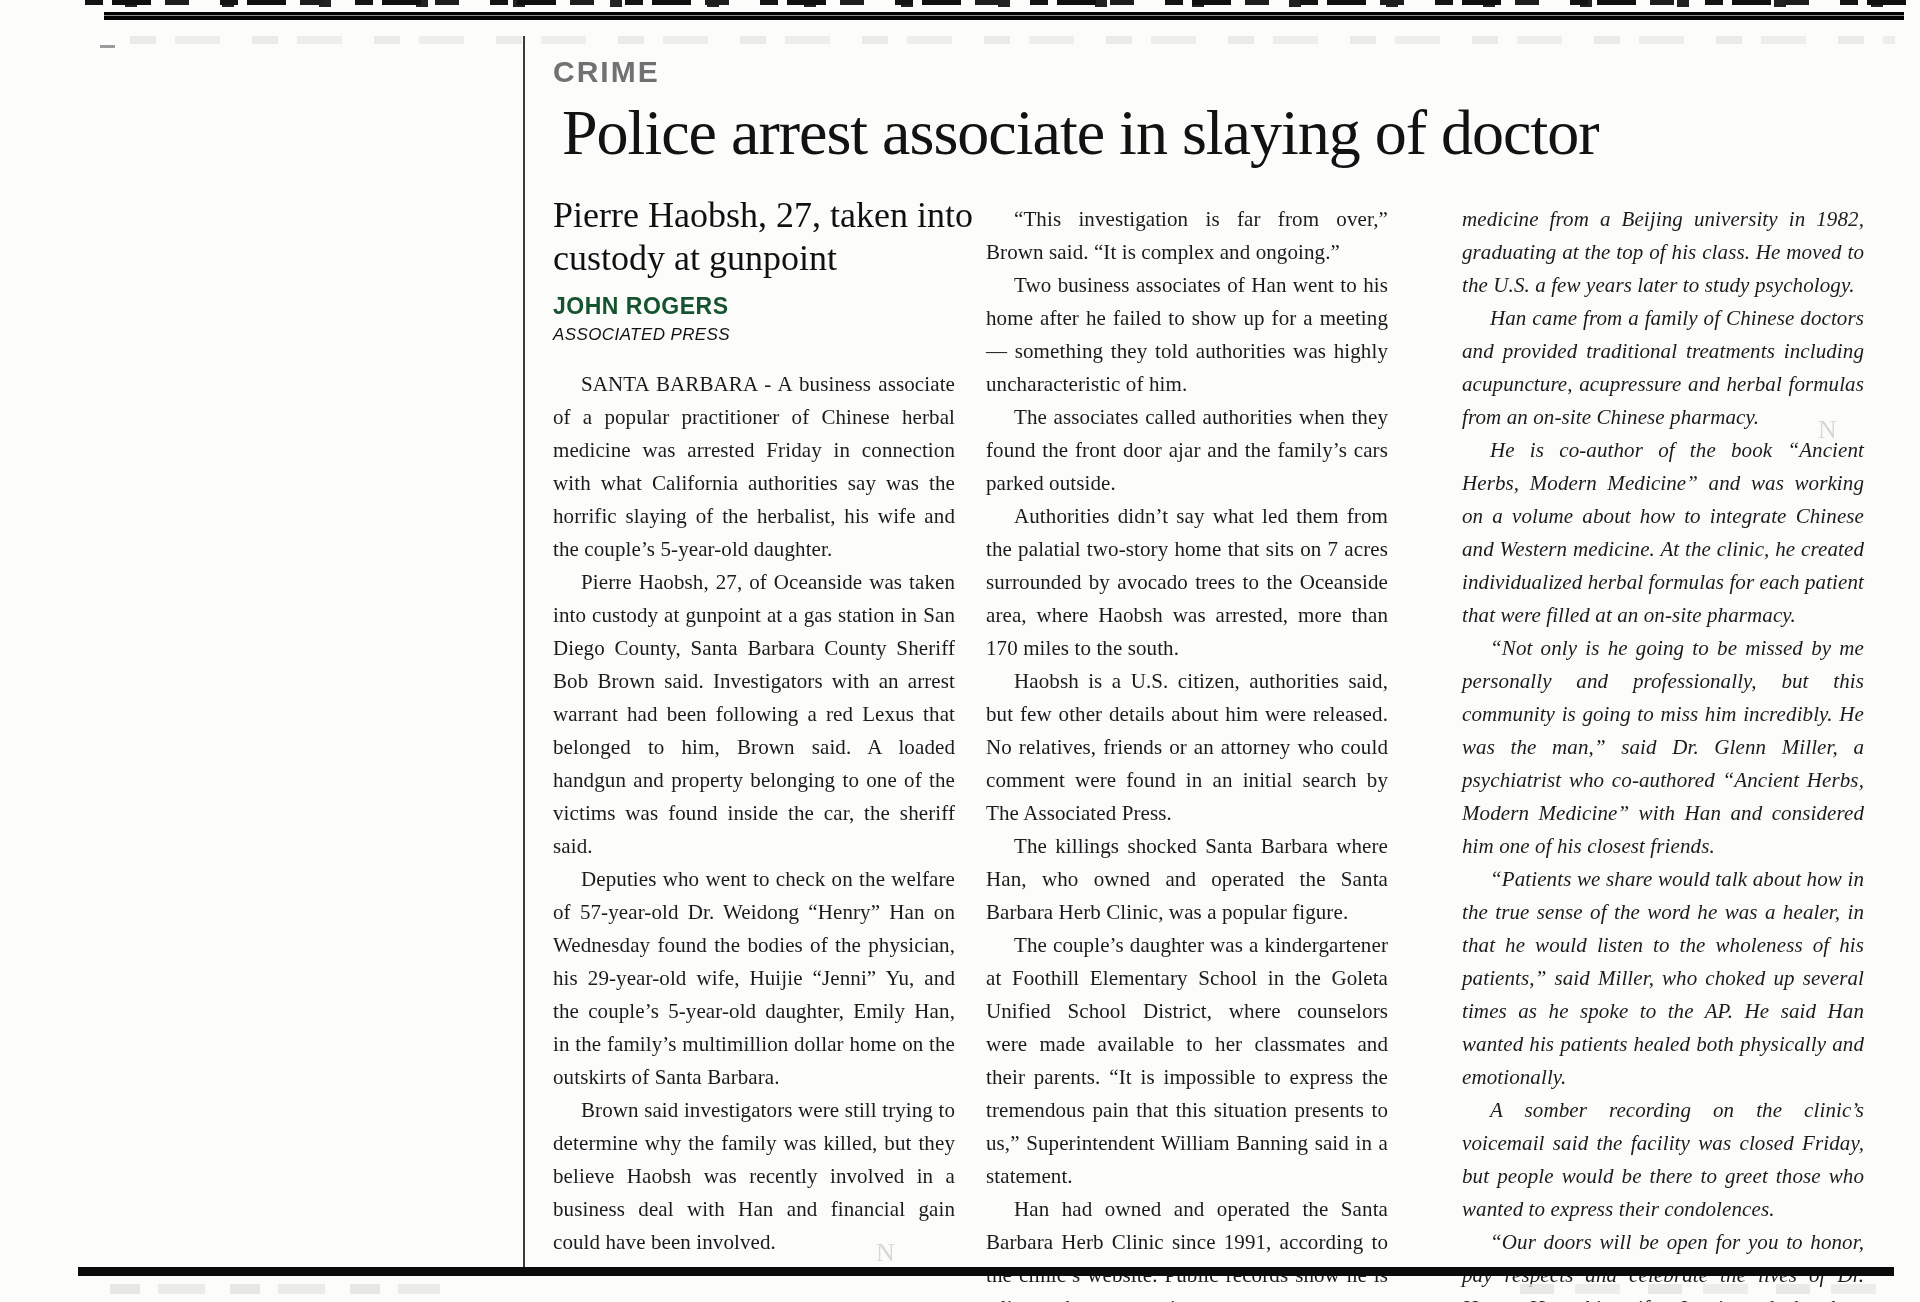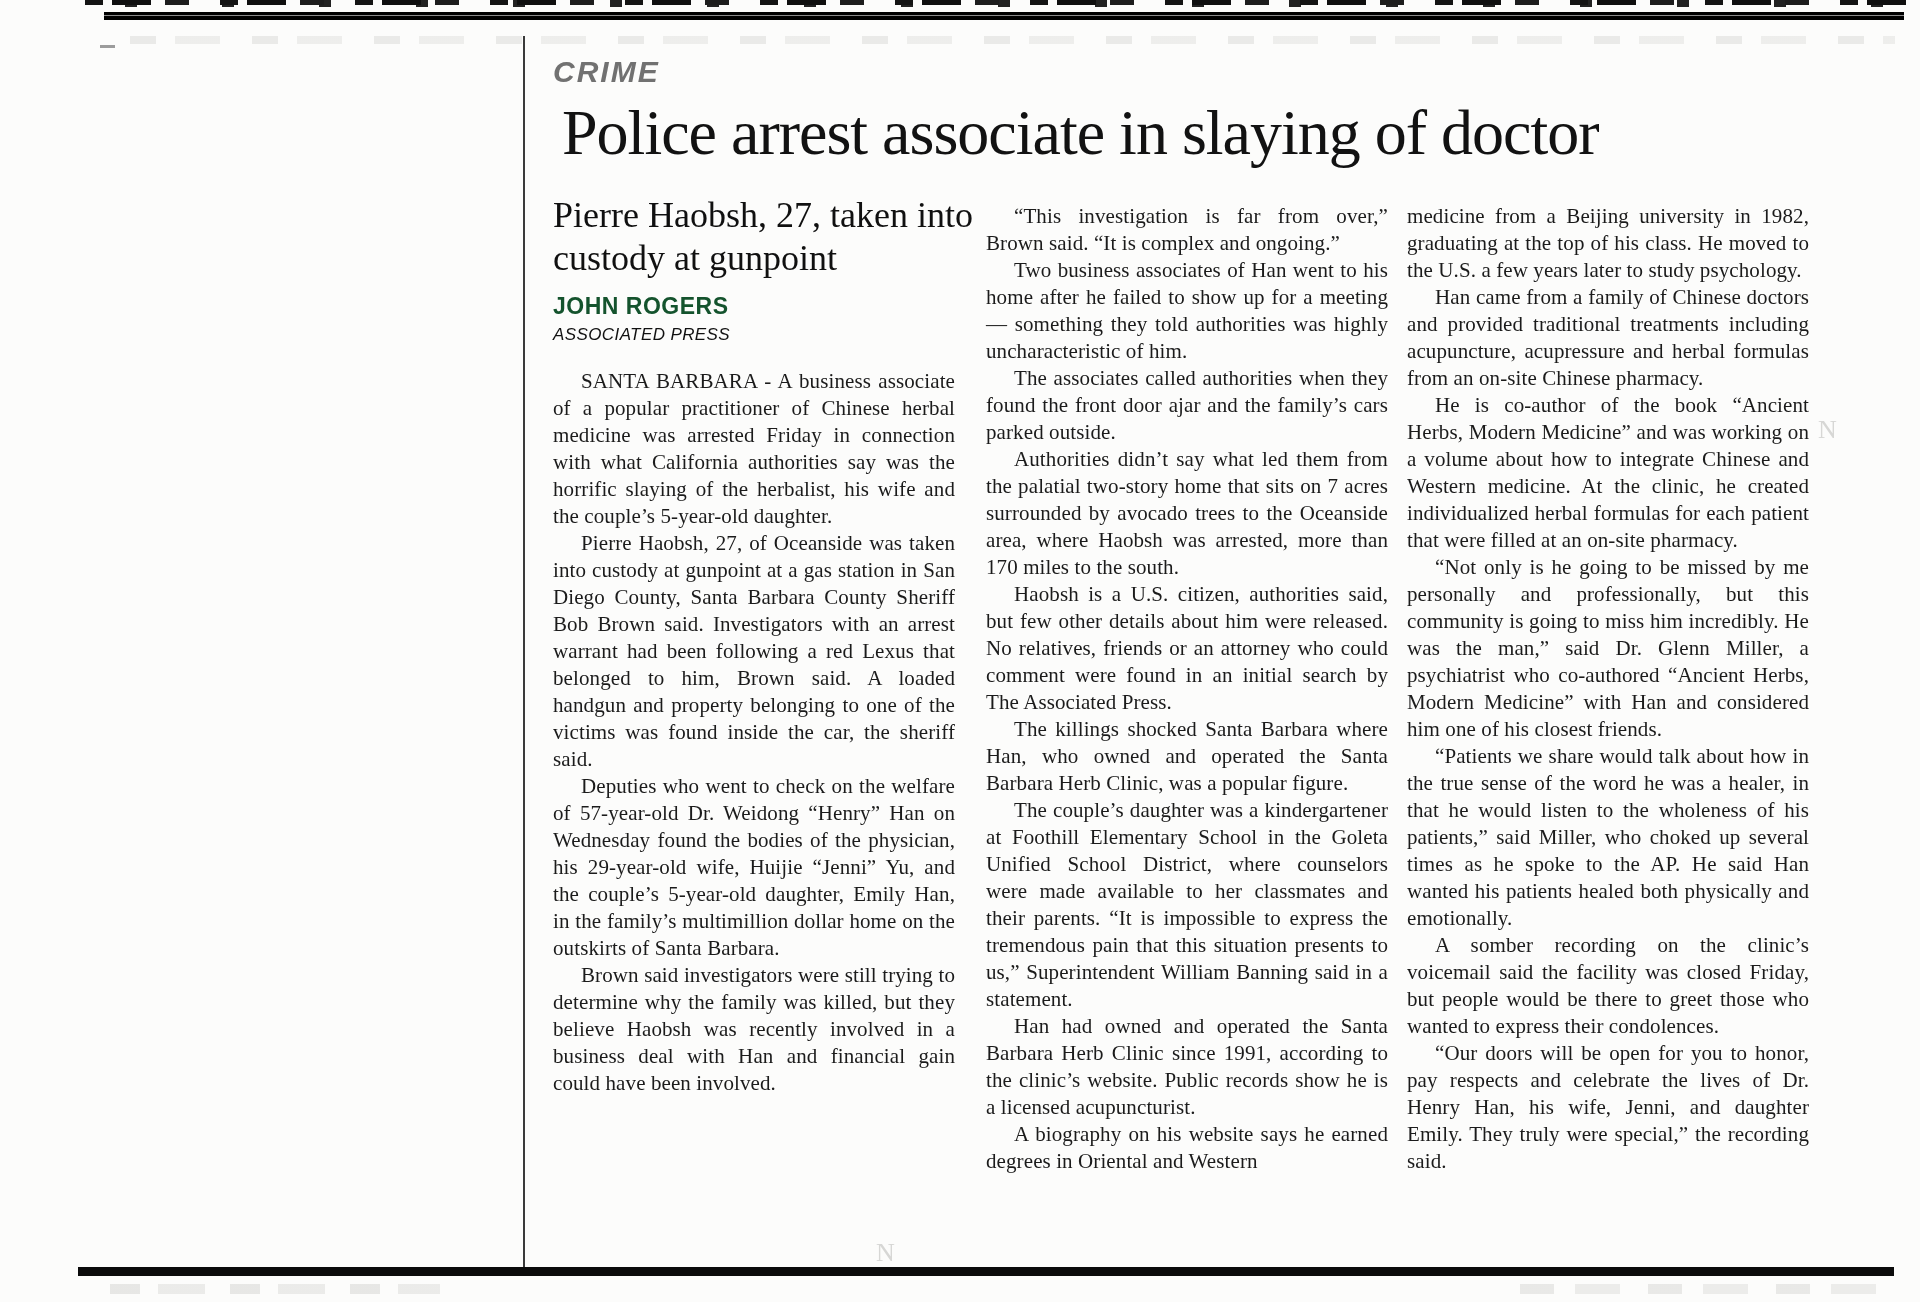--- a/index.html
+++ b/index.html
@@ -54,21 +54,20 @@
     color:#d7d7d5;
   }
   .ghost1{left:1818px;top:415px;}
   .ghost2{left:876px;top:1238px;}
   
   .kicker{
     position:absolute;left:553px;top:55px;
     font-family:"Liberation Sans","DejaVu Sans",sans-serif;
     font-size:30px;font-weight:bold;letter-spacing:2px;
     color:#717171;
-    font-style:italic;
   }
   .headline{
     position:absolute;left:550px;top:84px;width:1290px;margin:12px;
     font-size:64px;font-weight:normal;letter-spacing:-1px;
     white-space:nowrap;color:#121212;
   }
   .deck{
     position:absolute;left:553px;top:194px;width:420px;
     font-size:36px;line-height:43px;color:#101010;
   }
@@ -77,27 +76,27 @@
     font-family:"Liberation Sans","DejaVu Sans",sans-serif;
     font-size:23px;font-weight:bold;letter-spacing:.5px;color:#14532d;
   }
   .credit{
     position:absolute;left:553px;top:325px;
     font-family:"Liberation Sans","DejaVu Sans",sans-serif;
     font-size:17px;letter-spacing:.4px;color:#111;font-style:italic;
   }
   .col{
     position:absolute;width:402px;
-    font-size:21px;line-height:27px;letter-spacing:.1px;
+    font-size:21px;line-height:33px;letter-spacing:.1px;
     text-align:justify;
     hyphens:auto;-webkit-hyphens:auto;
   }
   .col1{left:553px;top:368px;height:884px;}
   .col2{left:986px;top:203px;height:1049px;}
-  .col3{left:1407px;top:203px;height:1030px;}
+  .col3{left:1462px;top:203px;height:1030px;font-style:italic;}
   .col p{margin:0;text-indent:28px;}
   .col p.cont{text-indent:0;}
 </style>
 </head>
 <body>
 
 <div class="page">
 
   <div class="top-artifacts"></div>
   <div class="top-rule"></div>

